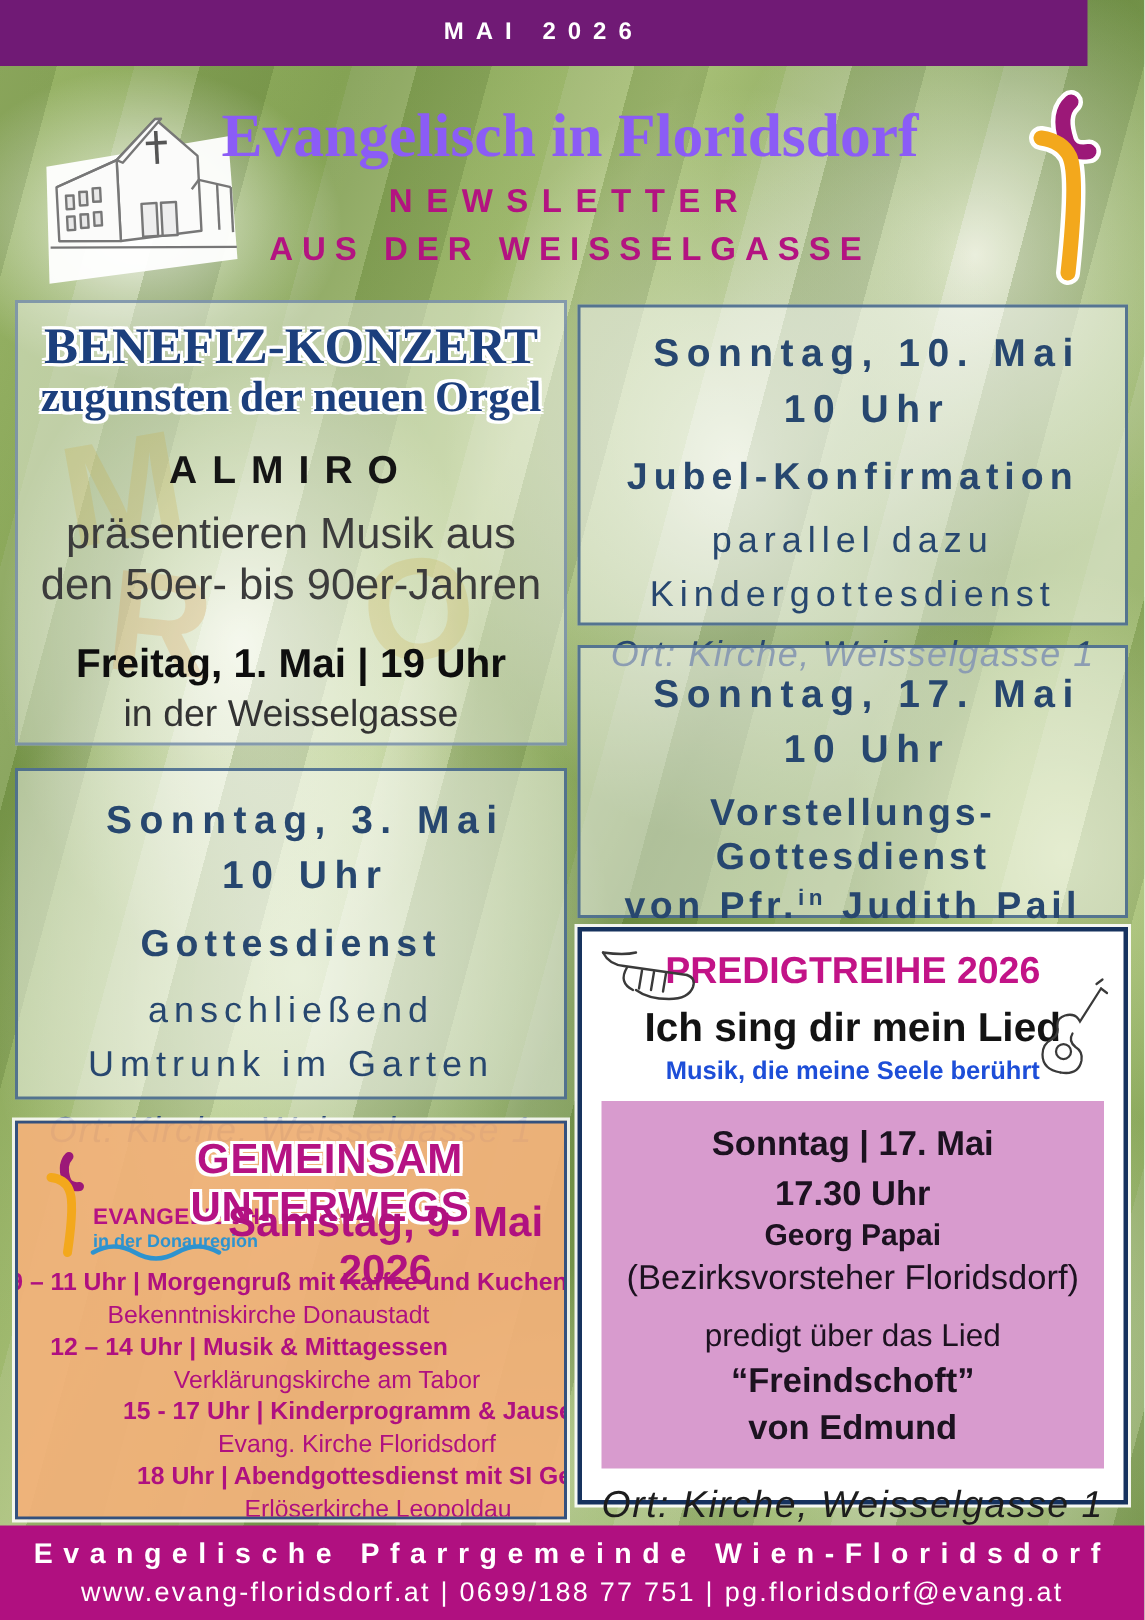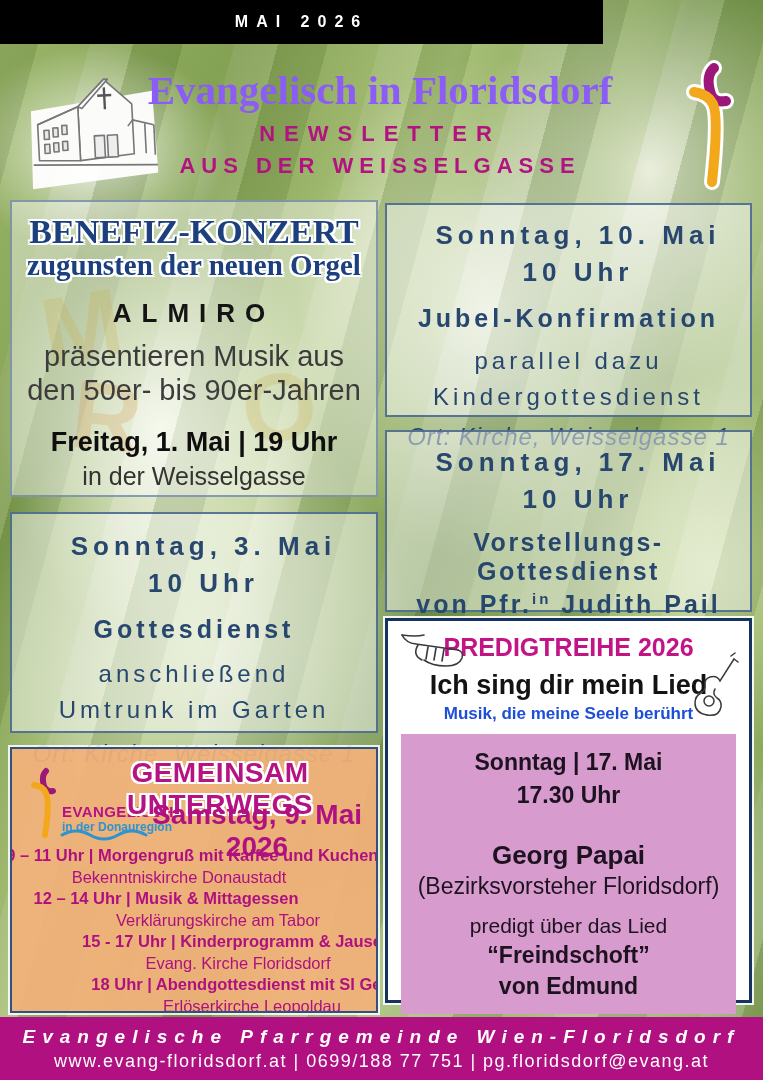--- a/index.html
+++ b/index.html
@@ -24,30 +24,30 @@
   }
   .bg::after{
     content:"";position:absolute;inset:0;
     background:repeating-linear-gradient(105deg,
       rgba(80,112,45,.20) 0 48px,
       rgba(165,195,115,.16) 48px 98px,
       rgba(255,255,255,.10) 98px 140px);
   }
   
   .topbar{
-    position:absolute;left:0;top:0;width:603px;height:44px;z-index:3;
-    background:#000000;color:#fff;display:flex;align-items:center;justify-content:center;
+    position:absolute;left:0;top:0;width:725px;height:44px;z-index:3;
+    background:#701a75;color:#fff;display:flex;align-items:center;justify-content:center;
     font-size:16px;font-weight:700;letter-spacing:8px;
   }
   .footer{
     position:absolute;left:0;top:1017px;width:763px;height:63px;z-index:3;
     background:#b01080;color:#fff;display:flex;flex-direction:column;
     align-items:center;justify-content:center;gap:3px;
   }
-  .footer .l1{font-size:19px;font-weight:700;letter-spacing:7px;white-space:nowrap;font-style:italic;}
+  .footer .l1{font-size:19px;font-weight:700;letter-spacing:7px;white-space:nowrap;}
   .footer .l2{font-size:18px;font-weight:400;letter-spacing:1.5px;white-space:nowrap;}
   
   .header-title{
     position:absolute;left:120px;top:66px;width:520px;z-index:2;text-align:center;
     font-family:"Liberation Serif",serif;font-weight:700;font-size:41px;color:#8b5cf6;
   }
   .header-sub1{
     position:absolute;left:120px;top:121px;width:520px;z-index:2;text-align:center;
     font-size:22px;font-weight:700;letter-spacing:9px;color:#b31381;
   }
@@ -117,21 +117,21 @@
     box-sizing:border-box;text-align:center;
   }
   .pbox .ptitle{font-size:25px;font-weight:800;color:#c21387;margin-top:12px;}
   .pbox .ptheme{font-size:27px;font-weight:800;color:#131313;margin-top:8px;}
   .pbox .psub{font-size:17px;font-weight:700;color:#1d4ed8;margin-top:3px;}
   .pinkbox{
     margin:10px auto 0 auto;width:335px;background:#d89bce;color:#1c1220;
     padding:12px 0 14px 0;
   }
   .pinkbox .pd{font-size:23px;font-weight:700;line-height:33px;}
-  .pinkbox .speaker{font-size:26px;font-weight:800;margin-top:28px;}
+  .pinkbox .speaker{font-size:20px;font-weight:800;margin-top:1px;}
   .pinkbox .role{font-size:23px;font-weight:400;margin-top:2px;}
   .pinkbox .pl{font-size:21px;font-weight:400;margin-top:14px;}
   .pinkbox .song{font-size:23px;font-weight:800;margin-top:4px;}
   .pinkbox .by{font-size:23px;font-weight:800;margin-top:4px;}
   .pbox .ploc{font-size:25px;font-style:italic;color:#1d1d1d;letter-spacing:1px;margin-top:10px;}
   .trumpet{position:absolute;left:10px;top:8px;}
   .guitar{position:absolute;right:8px;top:28px;}
   sup{font-size:60%;vertical-align:super;margin-top:36px;}
 </style>
 </head>

